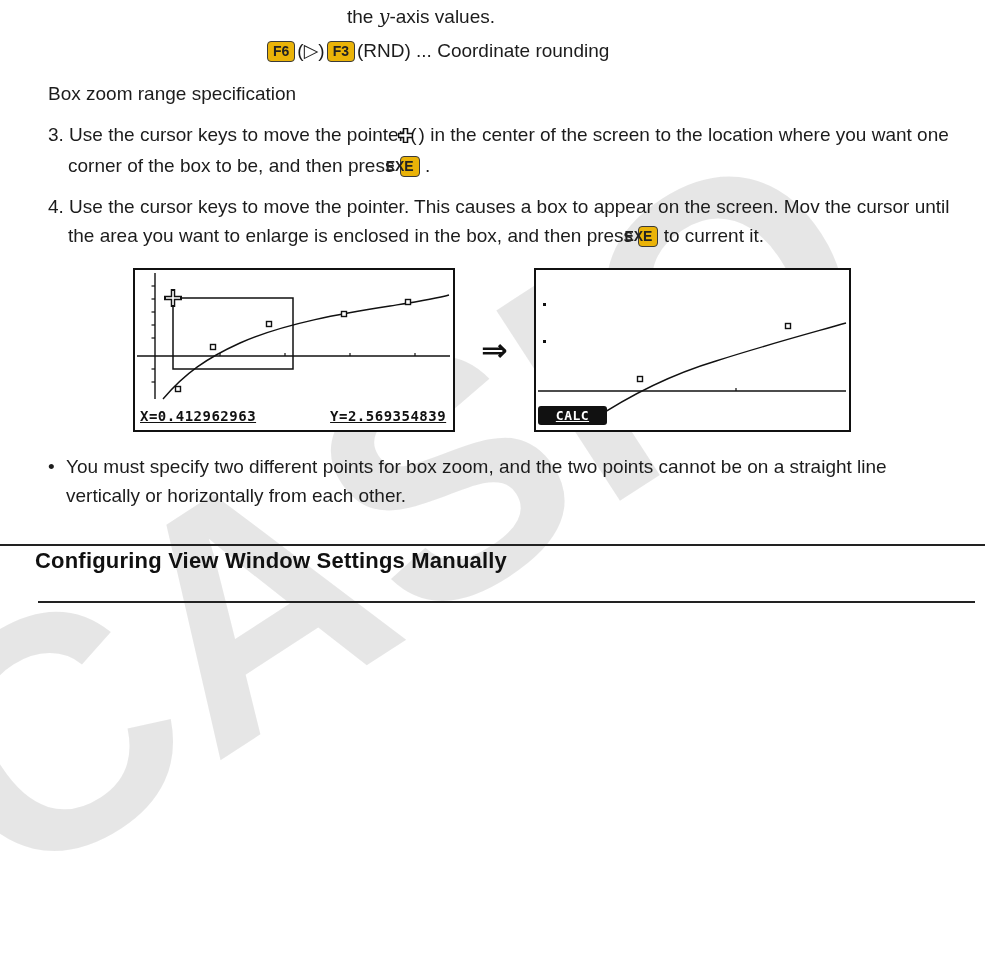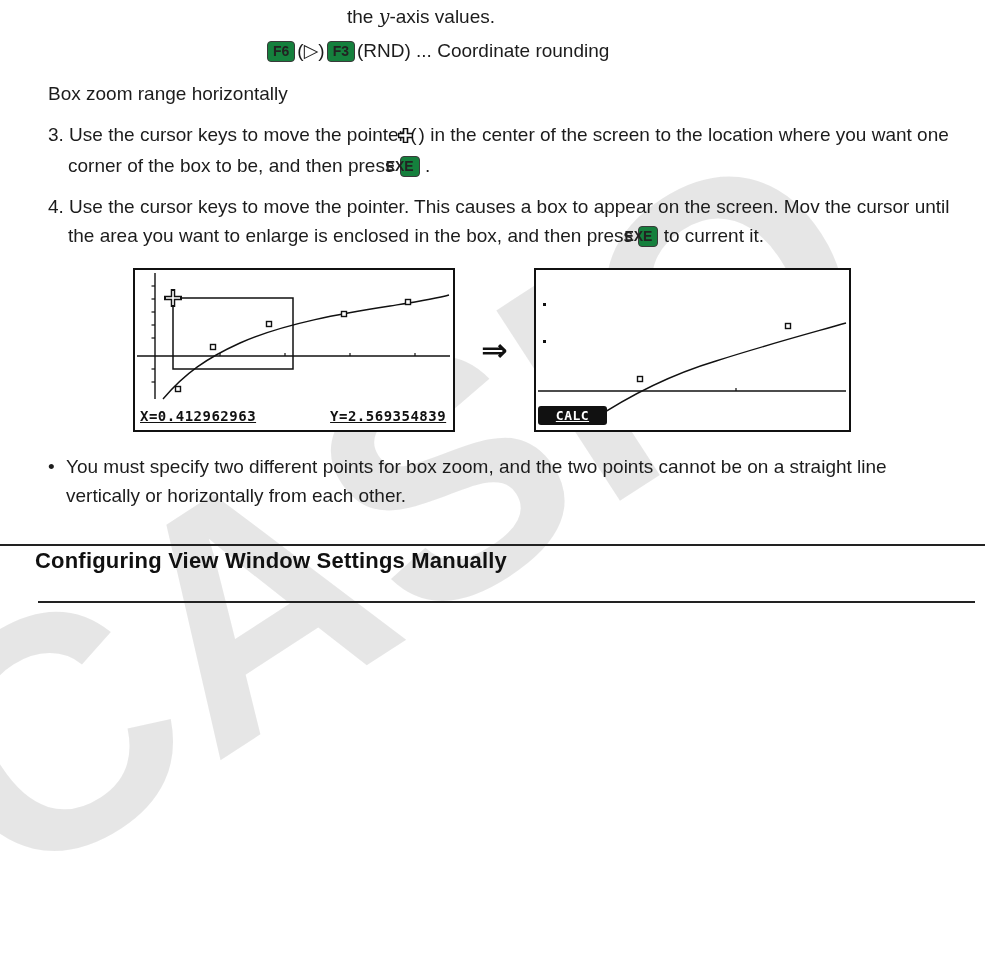--- a/index.html
+++ b/index.html
@@ -36,21 +36,21 @@
   .ital { font-style: italic; font-family: "DejaVu Serif", serif; }
   .keycap {
     display: inline-block;
     border: 1.6px solid #3a3a3a;
     border-radius: 4px;
     padding: 0 5px;
     font-size: 14px;
     font-weight: bold;
     line-height: 19px;
     vertical-align: 1.5px;
-    background: #15803d;
+    background: #eab308;
     color: #222;
   }
   .desc-line { margin-left: 299px; max-width: 618px; }
   .first-line { margin-bottom: 4px; }
   .option-row { margin-left: 219px; margin-top: 5px; }
   .option-row .opt-label { margin-left: 2px; }
   .option-row .arrow { margin: 0 2px; }
   .plain-line { margin-top: 14px; }
   .step { margin-top: 12px; padding-left: 20px; text-indent: -20px; max-width: 932px; }
   .pointer-icon { display: inline-block; vertical-align: -2px; margin: 0 1px; }
@@ -130,21 +130,21 @@
   <div class="desc-line first-line">
     <span>the </span><span class="ital">y</span><span>-axis values.</span>
   </div>
 
   <div class="option-row">
     <span class="keycap">F6</span><span class="arrow">(▷)</span><span class="keycap">F3</span><span class="opt-label">(RND) ... Coordinate rounding</span>
   </div>
 
 
 
-  <div class="plain-line">Box zoom range horizontally</div>
+  <div class="plain-line">Box zoom range specification</div>
 
   <p class="step">
     <span>3. Use the cursor keys to move the pointer (</span><span class="pointer-icon"><svg width="15" height="15" viewBox="0 0 15 15">
           <path d="M5.5 0.5h4v5h5v4h-5v5h-4v-5h-5v-4h5z" fill="#fff" stroke="#111" stroke-width="1.6"></path>
         </svg></span><span>) in the center of the screen to the location where you want one corner of the box to be, and then press </span><span class="keycap">EXE</span><span> .</span>
   </p>
 
   <p class="step">
     <span>4. Use the cursor keys to move the pointer. This causes a box to appear on the screen. Mov the cursor until the area you want to enlarge is enclosed in the box, and then press </span><span class="keycap">EXE</span><span> to current it.</span>
   </p>

